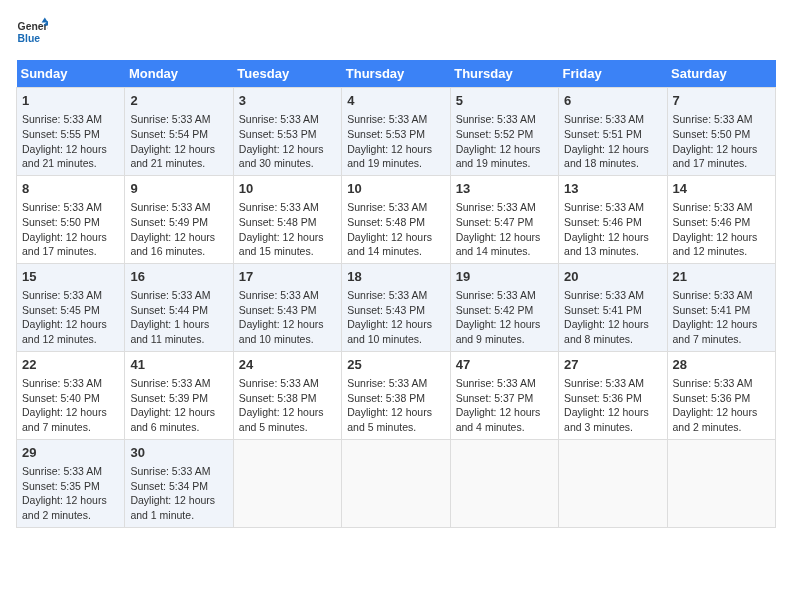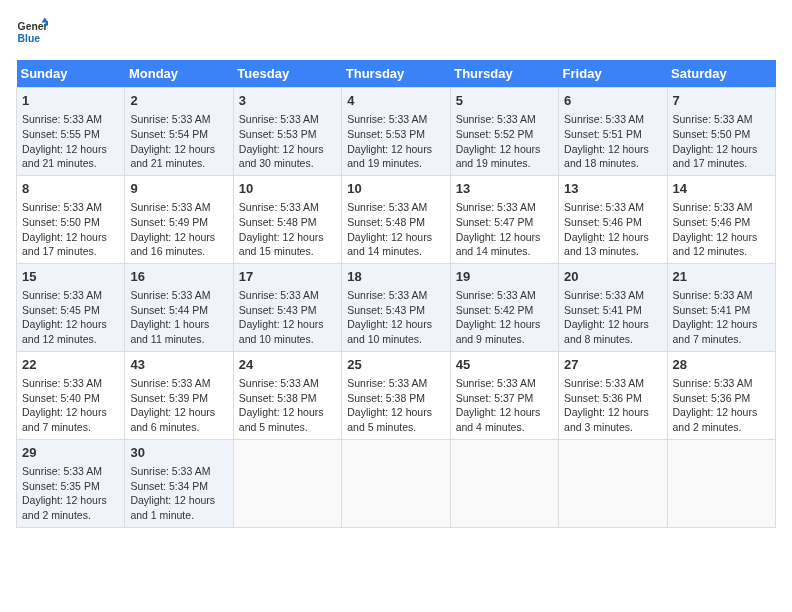--- a/index.html
+++ b/index.html
@@ -122,24 +122,24 @@
         <td><span class="day-num">15</span><span>Sunrise: 5:33 AM</span><br><span>Sunset: 5:45 PM</span><br><span>Daylight: 12 hours and 12 minutes.</span></td>
         <td><span class="day-num">16</span><span>Sunrise: 5:33 AM</span><br><span>Sunset: 5:44 PM</span><br><span>Daylight: 1 hours and 11 minutes.</span></td>
         <td><span class="day-num">17</span><span>Sunrise: 5:33 AM</span><br><span>Sunset: 5:43 PM</span><br><span>Daylight: 12 hours and 10 minutes.</span></td>
         <td><span class="day-num">18</span><span>Sunrise: 5:33 AM</span><br><span>Sunset: 5:43 PM</span><br><span>Daylight: 12 hours and 10 minutes.</span></td>
         <td><span class="day-num">19</span><span>Sunrise: 5:33 AM</span><br><span>Sunset: 5:42 PM</span><br><span>Daylight: 12 hours and 9 minutes.</span></td>
         <td><span class="day-num">20</span><span>Sunrise: 5:33 AM</span><br><span>Sunset: 5:41 PM</span><br><span>Daylight: 12 hours and 8 minutes.</span></td>
         <td><span class="day-num">21</span><span>Sunrise: 5:33 AM</span><br><span>Sunset: 5:41 PM</span><br><span>Daylight: 12 hours and 7 minutes.</span></td>
       </tr>
       <tr>
         <td><span class="day-num">22</span><span>Sunrise: 5:33 AM</span><br><span>Sunset: 5:40 PM</span><br><span>Daylight: 12 hours and 7 minutes.</span></td>
-        <td><span class="day-num">43</span><span>Sunrise: 5:33 AM</span><br><span>Sunset: 5:39 PM</span><br><span>Daylight: 12 hours and 6 minutes.</span></td>
+        <td><span class="day-num">41</span><span>Sunrise: 5:33 AM</span><br><span>Sunset: 5:39 PM</span><br><span>Daylight: 12 hours and 6 minutes.</span></td>
         <td><span class="day-num">24</span><span>Sunrise: 5:33 AM</span><br><span>Sunset: 5:38 PM</span><br><span>Daylight: 12 hours and 5 minutes.</span></td>
         <td><span class="day-num">25</span><span>Sunrise: 5:33 AM</span><br><span>Sunset: 5:38 PM</span><br><span>Daylight: 12 hours and 5 minutes.</span></td>
-        <td><span class="day-num">45</span><span>Sunrise: 5:33 AM</span><br><span>Sunset: 5:37 PM</span><br><span>Daylight: 12 hours and 4 minutes.</span></td>
+        <td><span class="day-num">47</span><span>Sunrise: 5:33 AM</span><br><span>Sunset: 5:37 PM</span><br><span>Daylight: 12 hours and 4 minutes.</span></td>
         <td><span class="day-num">27</span><span>Sunrise: 5:33 AM</span><br><span>Sunset: 5:36 PM</span><br><span>Daylight: 12 hours and 3 minutes.</span></td>
         <td><span class="day-num">28</span><span>Sunrise: 5:33 AM</span><br><span>Sunset: 5:36 PM</span><br><span>Daylight: 12 hours and 2 minutes.</span></td>
       </tr>
       <tr>
         <td><span class="day-num">29</span><span>Sunrise: 5:33 AM</span><br><span>Sunset: 5:35 PM</span><br><span>Daylight: 12 hours and 2 minutes.</span></td>
         <td><span class="day-num">30</span><span>Sunrise: 5:33 AM</span><br><span>Sunset: 5:34 PM</span><br><span>Daylight: 12 hours and 1 minute.</span></td>
         <td class="empty">&nbsp;</td>
         <td class="empty">&nbsp;</td>
         <td class="empty">&nbsp;</td>
         <td class="empty">&nbsp;</td>

